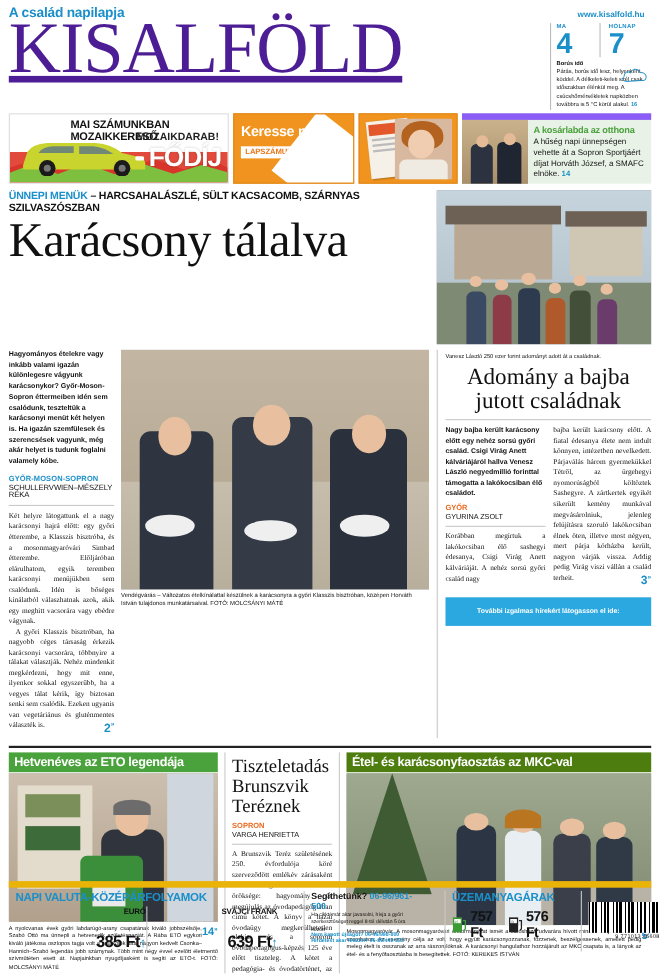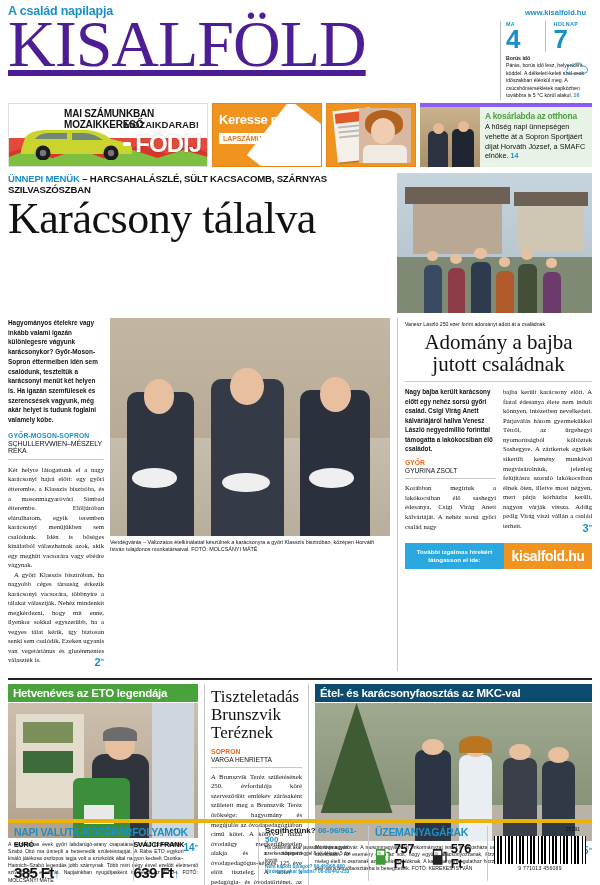--- a/index.html
+++ b/index.html
@@ -71,21 +71,21 @@
   .promo-mag { flex: 0 0 90px; background:#f0941f; position:relative; overflow:hidden; border:1px solid #e0881a;}
   .mag-cover { position:absolute; left:8px; top:5px; width:38px; height:52px; background:#f5f0e8; transform:rotate(-6deg);
      box-shadow:1px 1px 2px rgba(0,0,0,.3);}
   .mag-cover .mc-band { height:10px; background:#e2582a; margin:3px 2px 0 2px;}
   .mag-cover .mc-l { height:2px; background:#bbb; margin:3px 4px 0 4px;}
   .mag-photo { position:absolute; right:4px; top:4px; width:52px; height:55px; background:#d8b89e; border-radius:1px;}
   .mag-photo .face { position:absolute; left:12px; top:10px; width:24px; height:26px; border-radius:50%; background:#f0cdb0;}
   .mag-photo .hair { position:absolute; left:6px; top:2px; width:38px; height:26px; border-radius:50% 50% 40% 40%; background:#b3631f;}
   .mag-photo .body { position:absolute; left:4px; bottom:0; width:44px; height:18px; background:#efeae2; border-radius:6px 6px 0 0;}
 
-  .promo-news { flex:1; border-top:4px solid #8b5cf6; background:#e8f2e6; display:flex; }
+  .promo-news { flex:1; border-top:6px solid #8b5cf6; background:#e8f2e6; display:flex; }
   .pn-photo { flex:0 0 60px; background:#9a8e7a; position:relative; overflow:hidden;}
   .pn-photo .wall { position:absolute; inset:0; background:linear-gradient(#c9b28c,#a98f6a); }
   .pn-photo .p1 { position:absolute; left:8px; bottom:0; width:20px; height:36px; background:#2c3240; border-radius:5px 5px 0 0;}
   .pn-photo .p2 { position:absolute; right:6px; bottom:0; width:22px; height:38px; background:#1f2531; border-radius:5px 5px 0 0;}
   .pn-photo .h1 { position:absolute; left:13px; bottom:33px; width:11px; height:11px; border-radius:50%; background:#e4bb96;}
   .pn-photo .h2 { position:absolute; right:11px; bottom:35px; width:11px; height:11px; border-radius:50%; background:#e4bb96;}
   .pn-text { padding: 4px 5px; }
   .pn-title { color:#4aa23c; font-weight:bold; font-size:8.4px; letter-spacing:-0.2px;}
   .pn-body { font-size:7.3px; line-height:1.35; margin-top:1px; color:#111;}
   .pn-body .pgref { color:#1b8fc9; font-weight:bold; font-size:7px;}
@@ -137,34 +137,34 @@
      align-items:center; justify-content:center; letter-spacing:-0.4px;}
 
   
   .bottom { display:flex; margin-top:7px; border-top:2px solid #222; padding-top:4px; gap:6px; }
   .bp { position:relative; }
   .bp1 { flex:0 0 190px; }
   .bp2 { flex:0 0 105px; border-left:1px solid #c9c9c9; border-right:1px solid #c9c9c9; padding:0 6px; }
   .bp3 { flex:1; }
   .band { color:#fff; font-weight:bold; font-size:11.5px; padding:3px 5px; letter-spacing:-0.3px; }
   .band-green { background:#4aa23c; }
-  .band-orange { background:#0c4a6e; }
+  .band-orange { background:#4d7c0f; }
   .bp-photo { width:100%; height:135px; background:#b0a99c; position:relative; overflow:hidden; margin-top:1px;}
   .bp-caption { font-size:5.1px; line-height:1.4; margin-top:3px; text-align:justify; }
   .bp-caption .pagebadge { font-size:10px; }
   .bp2-headline { font-family:"Liberation Serif", serif; font-size:17px; line-height:1.06; margin-top:4px; }
   .bp3-photo { width:100%; height:138px; background:#8e9b86; position:relative; overflow:hidden; margin-top:1px;}
 
   
-  .footer { position:absolute; left:8px; right:8px; bottom:4px; border-top:4px solid #eab308; padding-top:3px; display:flex; }
+  .footer { position:absolute; left:8px; right:8px; bottom:20px; border-top:6px solid #eab308; padding-top:3px; display:flex;gap:18px; }
   .fx { padding:0 6px; }
   .f-rates { flex:0 0 250px; }
   .f-title { color:#1b8fc9; font-weight:bold; font-size:10.5px; letter-spacing:-0.3px; }
   .rates { display:flex; margin-top:2px; }
-  .rate { flex:1; text-align:left; }
+  .rate { flex:1; text-align:right; }
   .rate + .rate { border-left:1px solid #c9c9c9; }
   .rate-name { font-size:7.2px; font-weight:bold; letter-spacing:-0.2px;}
   .rate-val { font-size:15px; font-weight:bold; letter-spacing:-0.6px; margin-top:15px;}
   .rate-val .arrow { color:#1b8fc9; font-size:12px; font-weight:normal;}
   .f-help { flex:0 0 110px; border-left:1px solid #c9c9c9; }
   .f-help .hl { font-size:8px; font-weight:bold; }
   .f-help .hl .blue { color:#1b8fc9; }
   .f-help .hp { font-size:4.6px; line-height:1.4; margin-top:1px;}
   .f-help .hb { font-size:4.8px; font-weight:bold; color:#1b8fc9; }
   .f-fuel { flex:1; border-left:1px solid #c9c9c9; }
@@ -368,21 +368,20 @@
           <div class="bodytext">
             <p>
               <span>bajba került karácsony előtt. A fiatal édesanya élete nem indult könnyen, intézetben nevelkedett. Párjaválás három gyermekükkel Tétről, az ürgehegyi nyomorúságból költöztek Sashegyre. A zártkertek egyikét sikerült kemény munkával megvásárolniuk, jelenleg felújításra szoruló lakókocsiban élnek öten, illetve most négyen, mert párja kórházba került, nagyon várják vissza. Addig pedig Virág viszi vállán a család terheit.</span>
               <span class="pagebadge"><span>3</span><sup>»</sup></span>
             </p>
           </div>
         </div>
       </div>
       <div class="cta">
         <div class="cta-left">További izgalmas hírekért látogasson el ide:</div>
-        <div class="cta-right">kisalfold.hu</div>
       </div>
     </div>
   </div>
 
   <div class="bottom">
 
     <div class="bp bp1">
       <div class="band band-green">Hetvenéves az ETO legendája</div>
       <div class="bp-photo">
         <div style="position:absolute;inset:0;background:linear-gradient(#cdbfae,#b0a08c);"></div>

